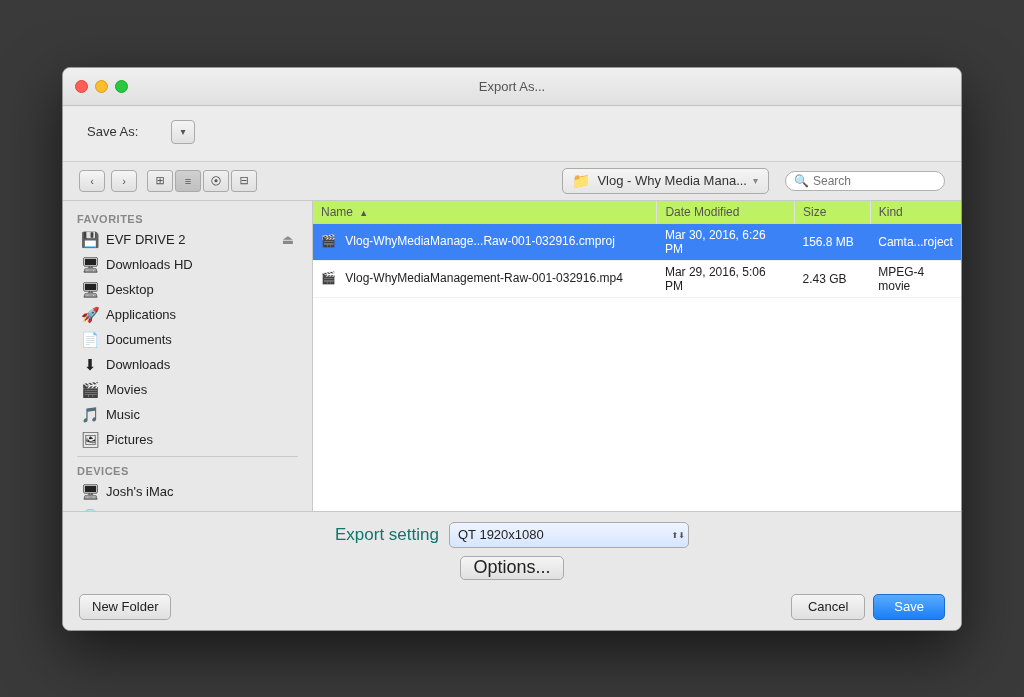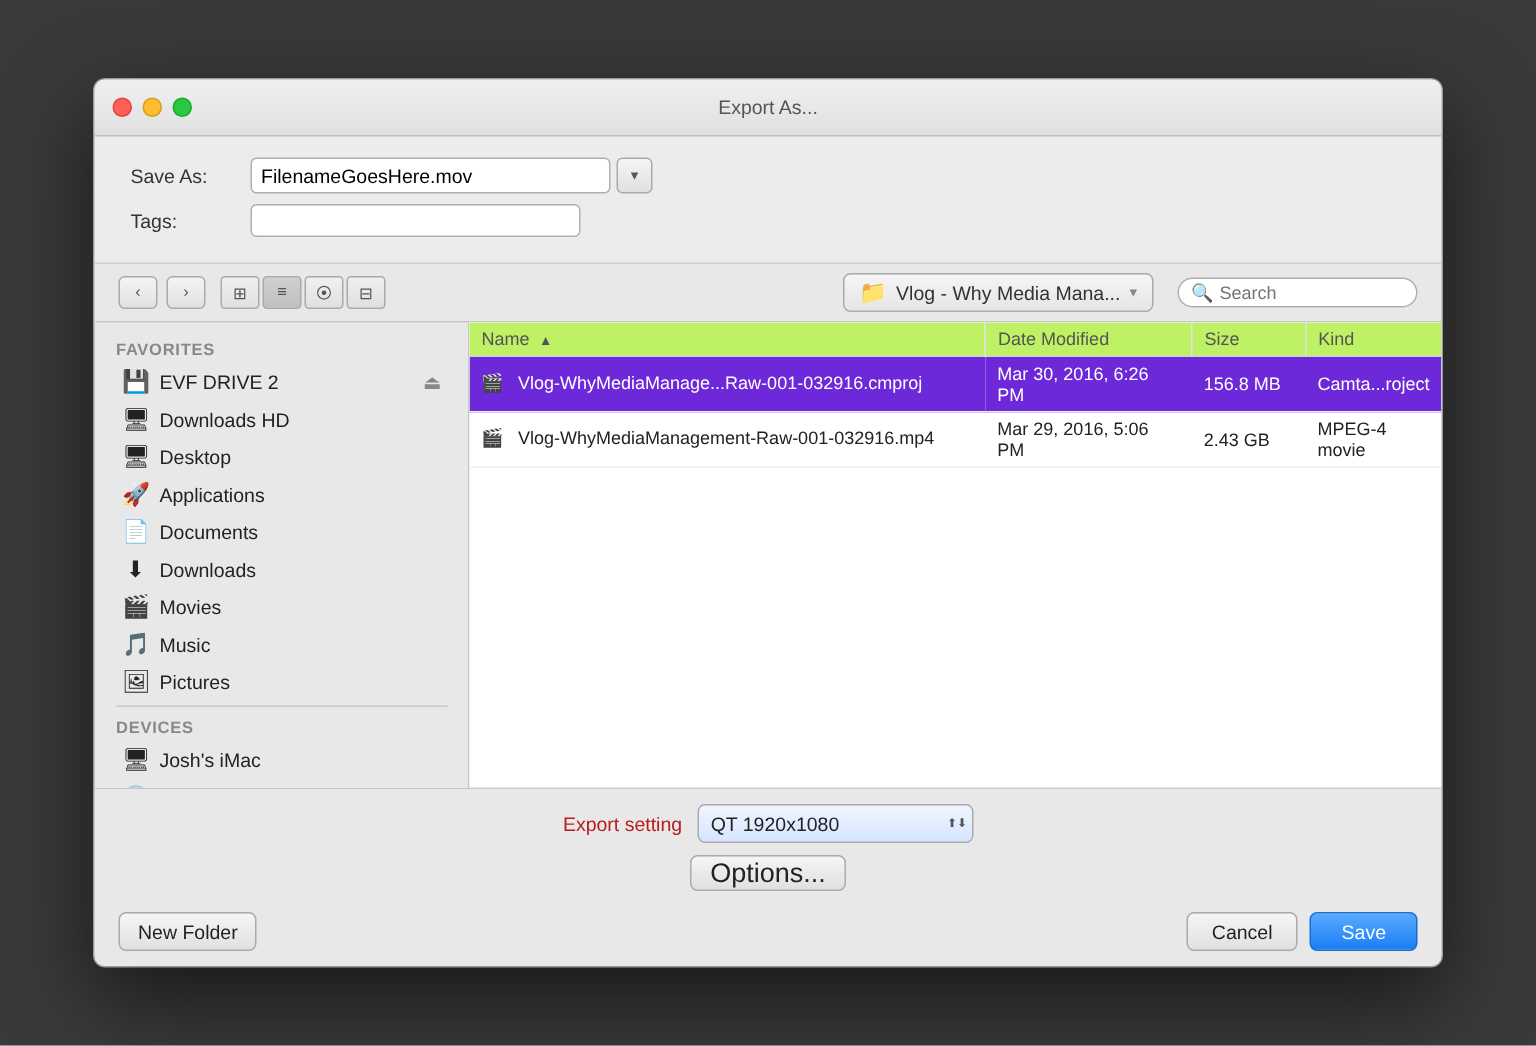--- a/index.html
+++ b/index.html
@@ -244,21 +244,21 @@
       cursor: pointer;
     }
     .file-table th:last-child { border-right: none; }
     .file-table td {
       padding: 4px 8px;
       font-size: 12px;
       color: #222;
       border-bottom: 1px solid #f0f0f0;
     }
     .file-table tr.selected td {
-      background: #6d28d9;
+      background: #3b82f6;
       color: white;
     }
     .file-icon {
       width: 16px;
       height: 16px;
       display: inline-block;
       margin-right: 5px;
       vertical-align: middle;
     }
     .col-name { width: 55%; }
@@ -274,33 +274,33 @@
       flex-direction: column;
       align-items: center;
       gap: 8px;
     }
     .export-row {
       display: flex;
       align-items: center;
       gap: 10px;
     }
     .export-label {
-      font-size: 13px;
-      color: #b91c1c;
+      font-size: 17px;
+      color: #0f766e;
     }
     .export-select {
       height: 26px;
       border: 1px solid #aaa;
       border-radius: 5px;
       padding: 0 20px 0 8px;
       font-size: 13px;
       background: linear-gradient(to bottom, #f0f5ff, #d5e5ff);
       appearance: none;
       -webkit-appearance: none;
-      width: 184px;
+      width: 240px;
       cursor: pointer;
       color: #222;
     }
     .select-wrapper {
       position: relative;
     }
     .select-wrapper::after {
       content: '⬆⬇';
       position: absolute;
       right: 4px;
@@ -378,26 +378,21 @@
       <div class="tl tl-close"></div>
       <div class="tl tl-min"></div>
       <div class="tl tl-max"></div>
     </div>
     <span class="title">Export As...</span>
   </div>
 
   <div class="form-area">
     <div class="form-row">
       <label class="form-label">Save As:</label>
-      <input class="filename-input" type="text" value="FilenameGoesHere.mov" style="">
       <div class="expand-btn">▾</div>
-    </div>
-    <div class="form-row">
-      <label class="form-label">Tags:</label>
-      <input class="tags-input" type="text" style="">
     </div>
   </div>
 
   <div class="toolbar">
     <button class="nav-btn">‹</button>
     <button class="nav-btn">›</button>
     <div class="view-btns">
       <button class="view-btn">⊞</button>
       <button class="view-btn active">≡</button>
       <button class="view-btn">⦿</button>

